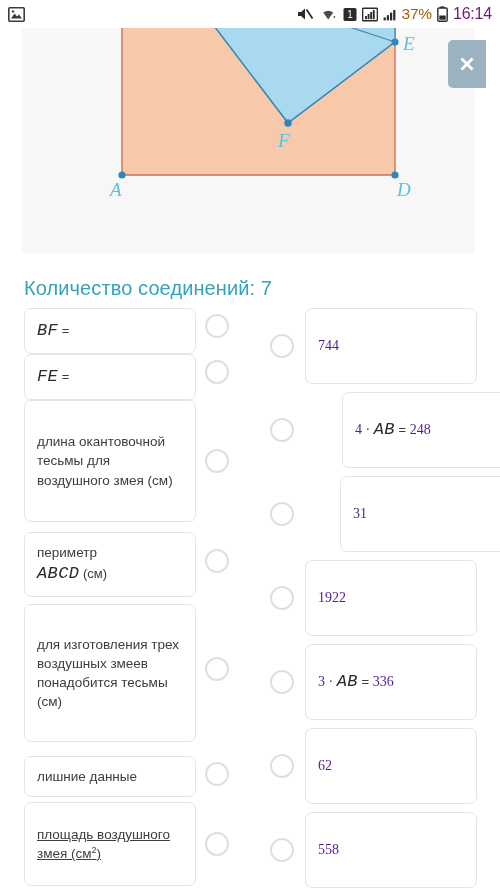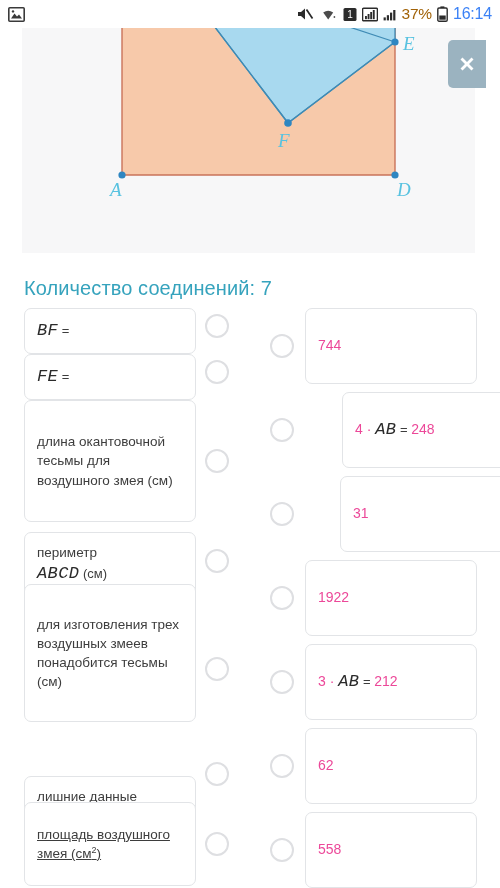--- a/index.html
+++ b/index.html
@@ -20,21 +20,21 @@
   }
   .sb-left { display: flex; align-items: center; gap: 6px; }
   .sb-right {
     margin-left: auto;
     display: flex; align-items: center; gap: 5px;
     color: #2b2b2b;
     font-size: 15px;
   }
   .sb-icon { display: inline-block; line-height: 0; }
   .sb-pct { font-size: 15.5px; letter-spacing: -0.2px; color:#a16207; }
-  .sb-time { font-size: 16px; color: #3b82f6; letter-spacing: -0.2px; }
+  .sb-time { font-size: 16px; color: #701a75; letter-spacing: -0.2px; }
 
   
   .figure-panel {
     position: absolute;
     left: 22px; top: 28px;
     width: 453px; height: 225px;
     background: #f7f7f8;
     overflow: hidden;
   }
   .figure-svg { position: absolute; left: 0; top: 0; }
@@ -98,22 +98,22 @@
   
   .mi {
     font-family: Liberation Mono, monospace;
     font-style: italic;
     font-size: 17px;
     color: #2b2b2b;
     letter-spacing: 0.4px;
   }
   .eq { font-family: "Liberation Sans", sans-serif; font-style: normal;
         font-size: 13px; color:#3d3d3d; }
-  .num { font-family: Liberation Sans, sans-serif; font-style: normal;
-         font-size: 14px; color:#ec4899; }
+  .num { font-family: Liberation Serif, serif; font-style: normal;
+         font-size: 14px; color:#4c1d95; }
   .unit { font-size: 13px; color:#3d3d3d; }
   sup { font-size: 9px; vertical-align: super; }
 </style>
 </head>
 <body>
 
 <div class="statusbar">
   <div class="sb-left">
     <span class="sb-icon">
       <svg width="17" height="15" viewBox="0 0 17 15">
@@ -209,45 +209,45 @@
       </div>
       <div class="card" style="top: 54px; min-height: 36px;">
         <div class="card-inner"><span class="mi">FE</span><span class="eq"> =</span></div>
       </div>
       <div class="card" style="top: 100px; min-height: 122px;">
         <div class="card-inner"><span>длина окантовочной тесьмы для воздушного змея (см)</span></div>
       </div>
       <div class="card" style="top: 232px; min-height: 58px;">
         <div class="card-inner"><span>периметр</span><br><span class="mi">ABCD</span><span class="unit"> (см)</span></div>
       </div>
-      <div class="card" style="top: 284px; min-height: 138px; align-items: center;">
+      <div class="card" style="top: 304px; min-height: 138px; align-items: center;">
         <div class="card-inner"><span>для изготовления трех воздушных змеев понадобится тесьмы (см)</span></div>
       </div>
-      <div class="card" style="top: 476px; min-height: 36px;">
+      <div class="card" style="top: 456px; min-height: 36px;">
         <div class="card-inner"><span>лишние данные</span></div>
       </div>
       <div class="card" style="top: 502px; min-height: 84px; text-decoration: underline;">
         <div class="card-inner"><span>площадь воздушного змея (см<sup>2</sup>)</span></div>
       </div>
     </div>
   <div id="right-col" class="col col-right">
       <div class="card card-right" style="top: 8px; min-height: 76px;">
         <div class="card-inner"><span class="num">744</span></div>
       </div>
       <div class="card card-right" style="top: 92px; min-height: 76px; margin-left: 37px;">
         <div class="card-inner"><span class="num">4 · </span><span class="mi">AB</span><span class="eq"> = </span><span class="num">248</span></div>
       </div>
       <div class="card card-right" style="top: 176px; min-height: 76px; margin-left: 35px;">
         <div class="card-inner"><span class="num">31</span></div>
       </div>
       <div class="card card-right" style="top: 260px; min-height: 76px; align-items: center;">
         <div class="card-inner"><span class="num">1922</span></div>
       </div>
       <div class="card card-right" style="top: 344px; min-height: 76px;">
-        <div class="card-inner"><span class="num">3 · </span><span class="mi">AB</span><span class="eq"> = </span><span class="num">212</span></div>
+        <div class="card-inner"><span class="num">3 · </span><span class="mi">AB</span><span class="eq"> = </span><span class="num">336</span></div>
       </div>
       <div class="card card-right" style="top: 428px; min-height: 76px;">
         <div class="card-inner"><span class="num">62</span></div>
       </div>
       <div class="card card-right" style="top: 512px; min-height: 76px;">
         <div class="card-inner"><span class="num">558</span></div>
       </div>
     </div>
   <div id="left-radios">
       <div class="radio" style="left: 205px; top: 14px;"></div>

